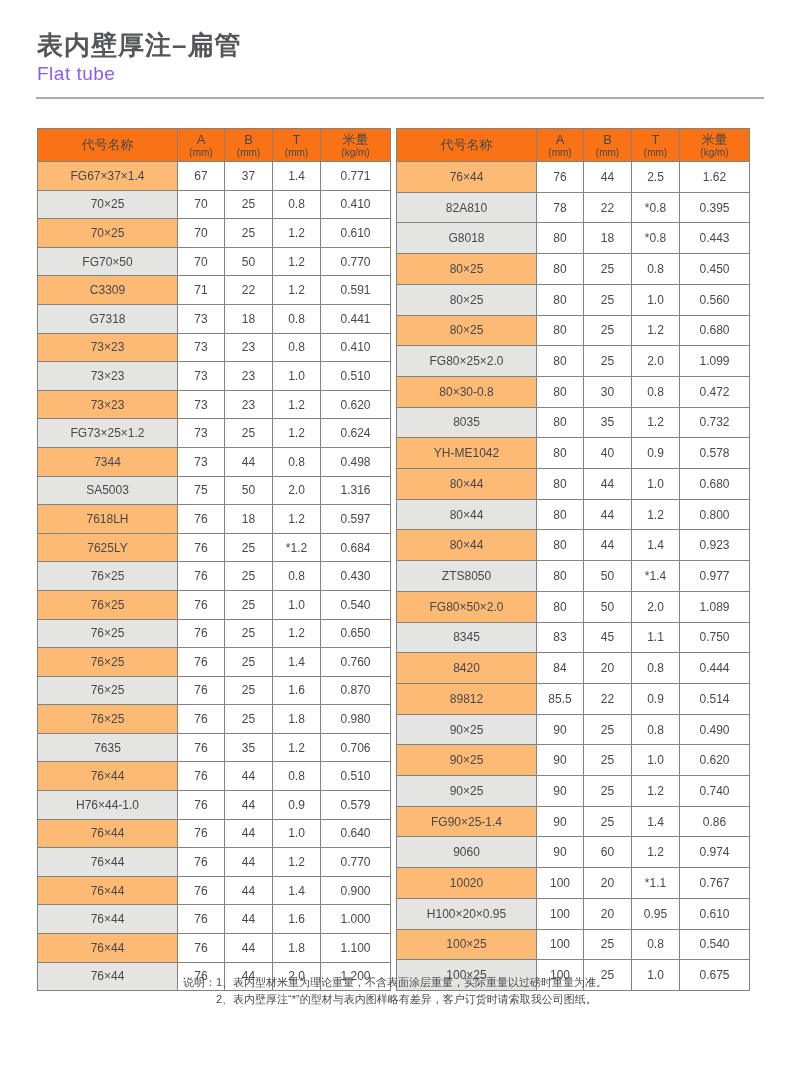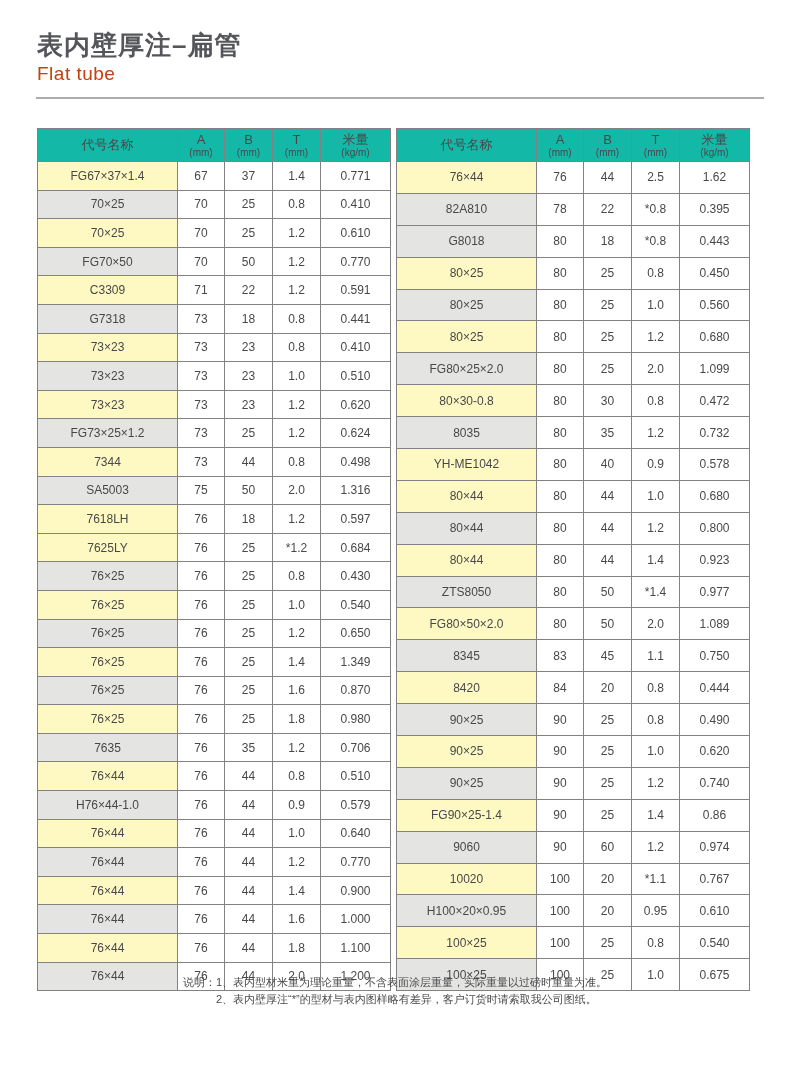--- a/index.html
+++ b/index.html
@@ -5,42 +5,42 @@
   html,body{margin:0;padding:0;}
   body{
     width:800px;height:1085px;background:#ffffff;overflow:hidden;position:relative;
     font-family:"Liberation Sans","DejaVu Sans",sans-serif;color:#48484a;
   }
   .page-title{
     position:absolute;left:37px;top:28px;font-size:26px;font-weight:bold;
     color:#55565a;letter-spacing:1px;
   }
   .page-subtitle{
-    position:absolute;left:37px;top:63px;font-size:19px;color:#c2410c;letter-spacing:.5px;
+    position:absolute;left:37px;top:63px;font-size:19px;color:#8b5cf6;letter-spacing:.5px;
   }
   .title-divider{
     position:absolute;left:36px;top:97px;width:728px;height:2px;background:#aaacaf;
   }
   .tables-wrap{
     position:absolute;left:37px;top:128px;display:flex;gap:5px;
   }
   table.spec{border-collapse:collapse;table-layout:fixed;}
   table.spec td,table.spec th{
     border:1px solid #828282;text-align:center;vertical-align:middle;
     padding:0;font-weight:normal;overflow:hidden;white-space:nowrap;
   }
-  table.spec th{height:32px;background:#14b8a6;}
+  table.spec th{height:32px;background:#f97316;}
   table.spec td{height:27.6px;font-size:12px;background:#ffffff;}
   .col-name{width:140px;}
   .col-a{width:47px;}
   .col-b{width:48px;}
   .col-t{width:48px;}
   .col-m{width:70px;}
   th.yellow{background:#f8eda9;}
-  td.name.y{background:#fef9c3;}
+  td.name.y{background:#fdba74;}
   td.name.g{background:#e4e4e2;}
   .h-main{font-size:13px;line-height:14px;color:#48484a;}
   .h-unit{font-size:10px;line-height:11px;color:#48484a;}
   .h-name{font-size:13px;color:#48484a;}
   .notes{
     position:absolute;left:183px;top:974px;font-size:11px;line-height:17px;color:#4a4a4c;
   }
   .notes .line2{padding-left:33px;}
 </style>
 </head>
@@ -201,21 +201,21 @@
           <td>76</td>
           <td>25</td>
           <td>1.2</td>
           <td>0.650</td>
         </tr>
         <tr>
           <td class="name y">76×25</td>
           <td>76</td>
           <td>25</td>
           <td>1.4</td>
-          <td>1.349</td>
+          <td>0.760</td>
         </tr>
         <tr>
           <td class="name g">76×25</td>
           <td>76</td>
           <td>25</td>
           <td>1.6</td>
           <td>0.870</td>
         </tr>
         <tr>
           <td class="name y">76×25</td>
@@ -435,20 +435,27 @@
           <td>0.750</td>
         </tr>
         <tr>
           <td class="name y">8420</td>
           <td>84</td>
           <td>20</td>
           <td>0.8</td>
           <td>0.444</td>
         </tr>
         <tr>
+          <td class="name y">89812</td>
+          <td>85.5</td>
+          <td>22</td>
+          <td>0.9</td>
+          <td>0.514</td>
+        </tr>
+        <tr>
           <td class="name g">90×25</td>
           <td>90</td>
           <td>25</td>
           <td>0.8</td>
           <td>0.490</td>
         </tr>
         <tr>
           <td class="name y">90×25</td>
           <td>90</td>
           <td>25</td>

